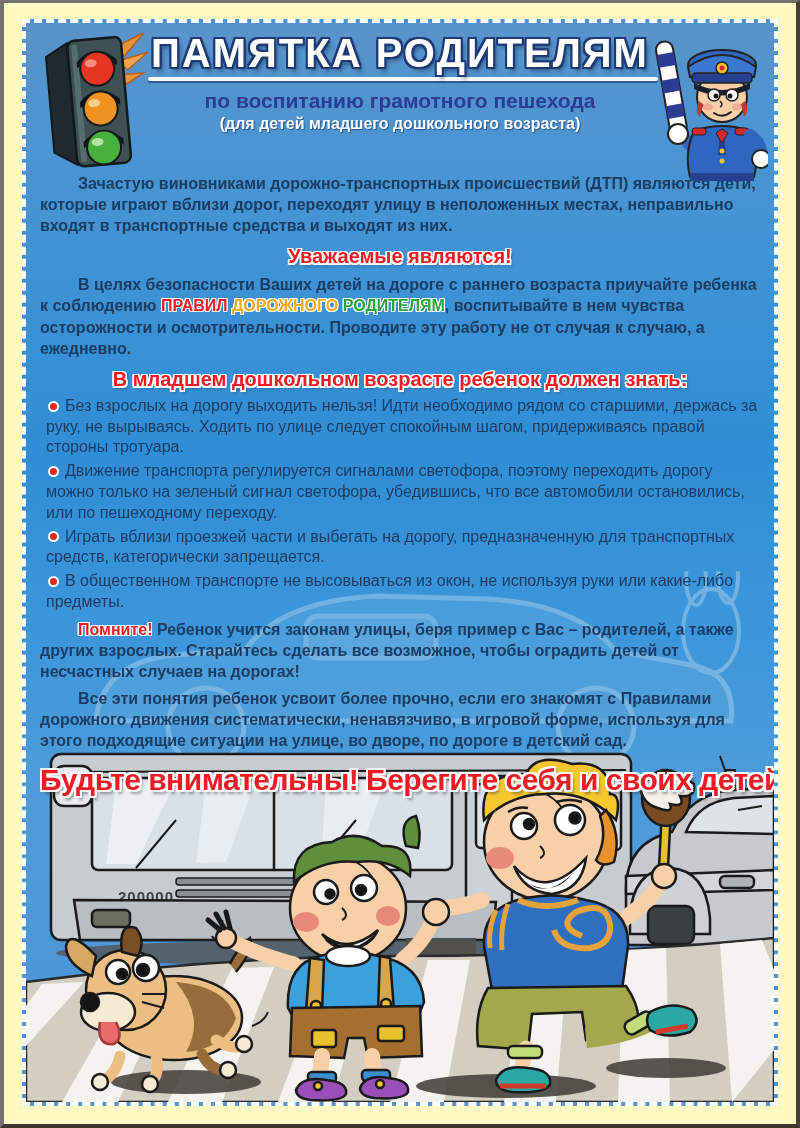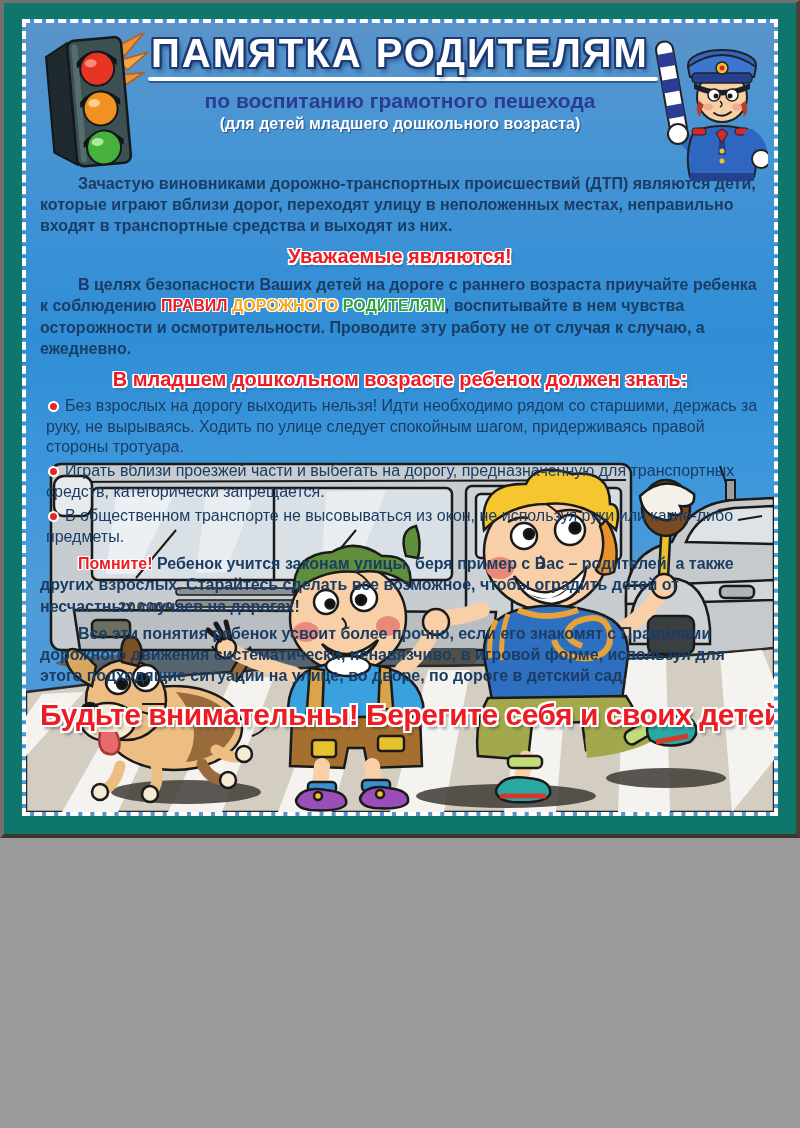--- a/index.html
+++ b/index.html
@@ -1,19 +1,19 @@
 <!DOCTYPE html>
 <html lang="ru"><head>
 <meta charset="utf-8">
 <style>
   html,body{margin:0;padding:0;background:#9a9a9a;}
   .page{
-    width:800px;height:838px;margin:0 auto;position:relative;overflow:hidden;
+    width:800px;height:1128px;margin:0 auto;position:relative;overflow:hidden;
     font-family:"Liberation Sans", sans-serif;
-    background:#0f766e;
+    background:#fef9c3;
     border-top:3px solid #72716f;border-left:4px solid #72716f;
     border-right:4px solid #4a3f35;border-bottom:4px solid #3e352c;
     box-sizing:border-box;
   }
   .inner{
     position:absolute;left:18px;top:16px;right:18px;bottom:18px;
     border:4px dashed #ffffff;
     background:linear-gradient(180deg,#5a93c9 0%,#4a95d3 12%,#2f8ed6 40%,#3e97db 58%,#4f9cd9 72%,#4893d8 100%);
     overflow:hidden;
   }
@@ -168,20 +168,21 @@
       <p class="body-text">Зачастую виновниками дорожно-транспортных происшествий (ДТП) являются дети, которые играют вблизи дорог, переходят улицу в неположенных местах, неправильно входят в транспортные средства и выходят из них.</p>
 
       <div class="red-heading">Уважаемые являются!</div>
 
       <p class="body-text"><span>В целях безопасности Ваших детей на дороге с раннего возраста приучайте ребенка к соблюдению </span><span class="w w-red">ПРАВИЛ</span> <span class="w w-yellow">ДОРОЖНОГО</span> <span class="w w-green">РОДИТЕЛЯМ</span><span>, воспитывайте в нем чувства осторожности и осмотрительности. Проводите эту работу не от случая к случаю, а ежедневно.</span></p>
 
       <div class="red-heading">В младшем дошкольном возрасте ребенок должен знать:</div>
 
       <ul class="know-list">
         <li><span class="bullet-dot"></span><span>Без взрослых на дорогу выходить нельзя! Идти необходимо рядом со старшими, держась за руку, не вырываясь. Ходить по улице следует спокойным шагом, придерживаясь правой стороны тротуара.</span></li>
+        <li><span class="bullet-dot"></span><span>Движение транспорта регулируется сигналами светофора, поэтому переходить дорогу можно только на зеленый сигнал светофора, убедившись, что все автомобили остановились, или по пешеходному переходу.</span></li>
         <li><span class="bullet-dot"></span><span>Играть вблизи проезжей части и выбегать на дорогу, предназначенную для транспортных средств, категорически запрещается.</span></li>
         <li><span class="bullet-dot"></span><span>В общественном транспорте не высовываться из окон, не используя руки или какие-либо предметы.</span></li>
       </ul>
 
       <p class="body-text"><span class="remember-label">Помните!</span><span> Ребенок учится законам улицы, беря пример с Вас – родителей, а также других взрослых. Старайтесь сделать все возможное, чтобы оградить детей от несчастных случаев на дорогах!</span></p>
 
       <p class="body-text">Все эти понятия ребенок усвоит более прочно, если его знакомят с Правилами дорожного движения систематически, ненавязчиво, в игровой форме, используя для этого подходящие ситуации на улице, во дворе, по дороге в детский сад.</p>
 
       <div class="slogan">Будьте внимательны! Берегите себя и своих детей!</div>
     </div>

